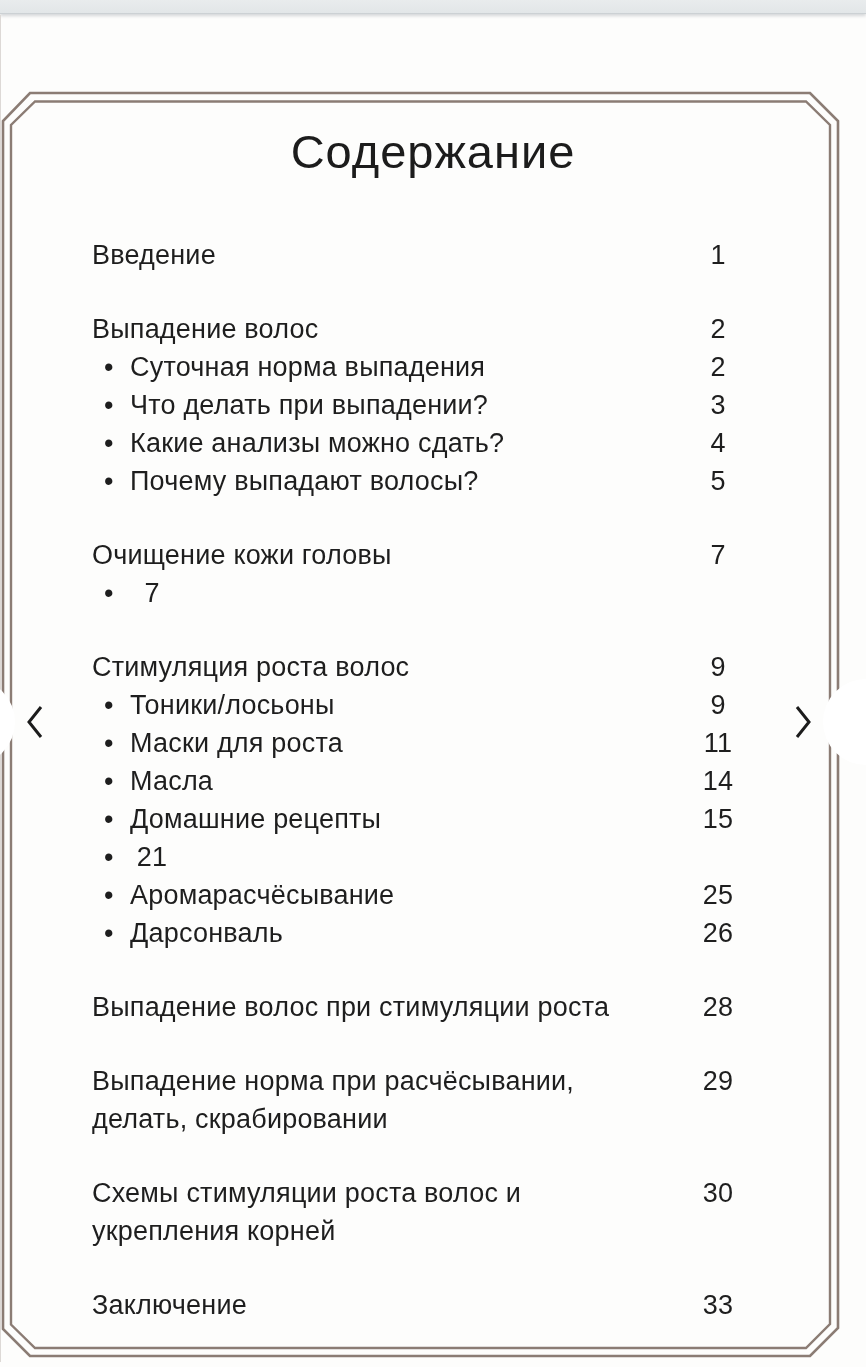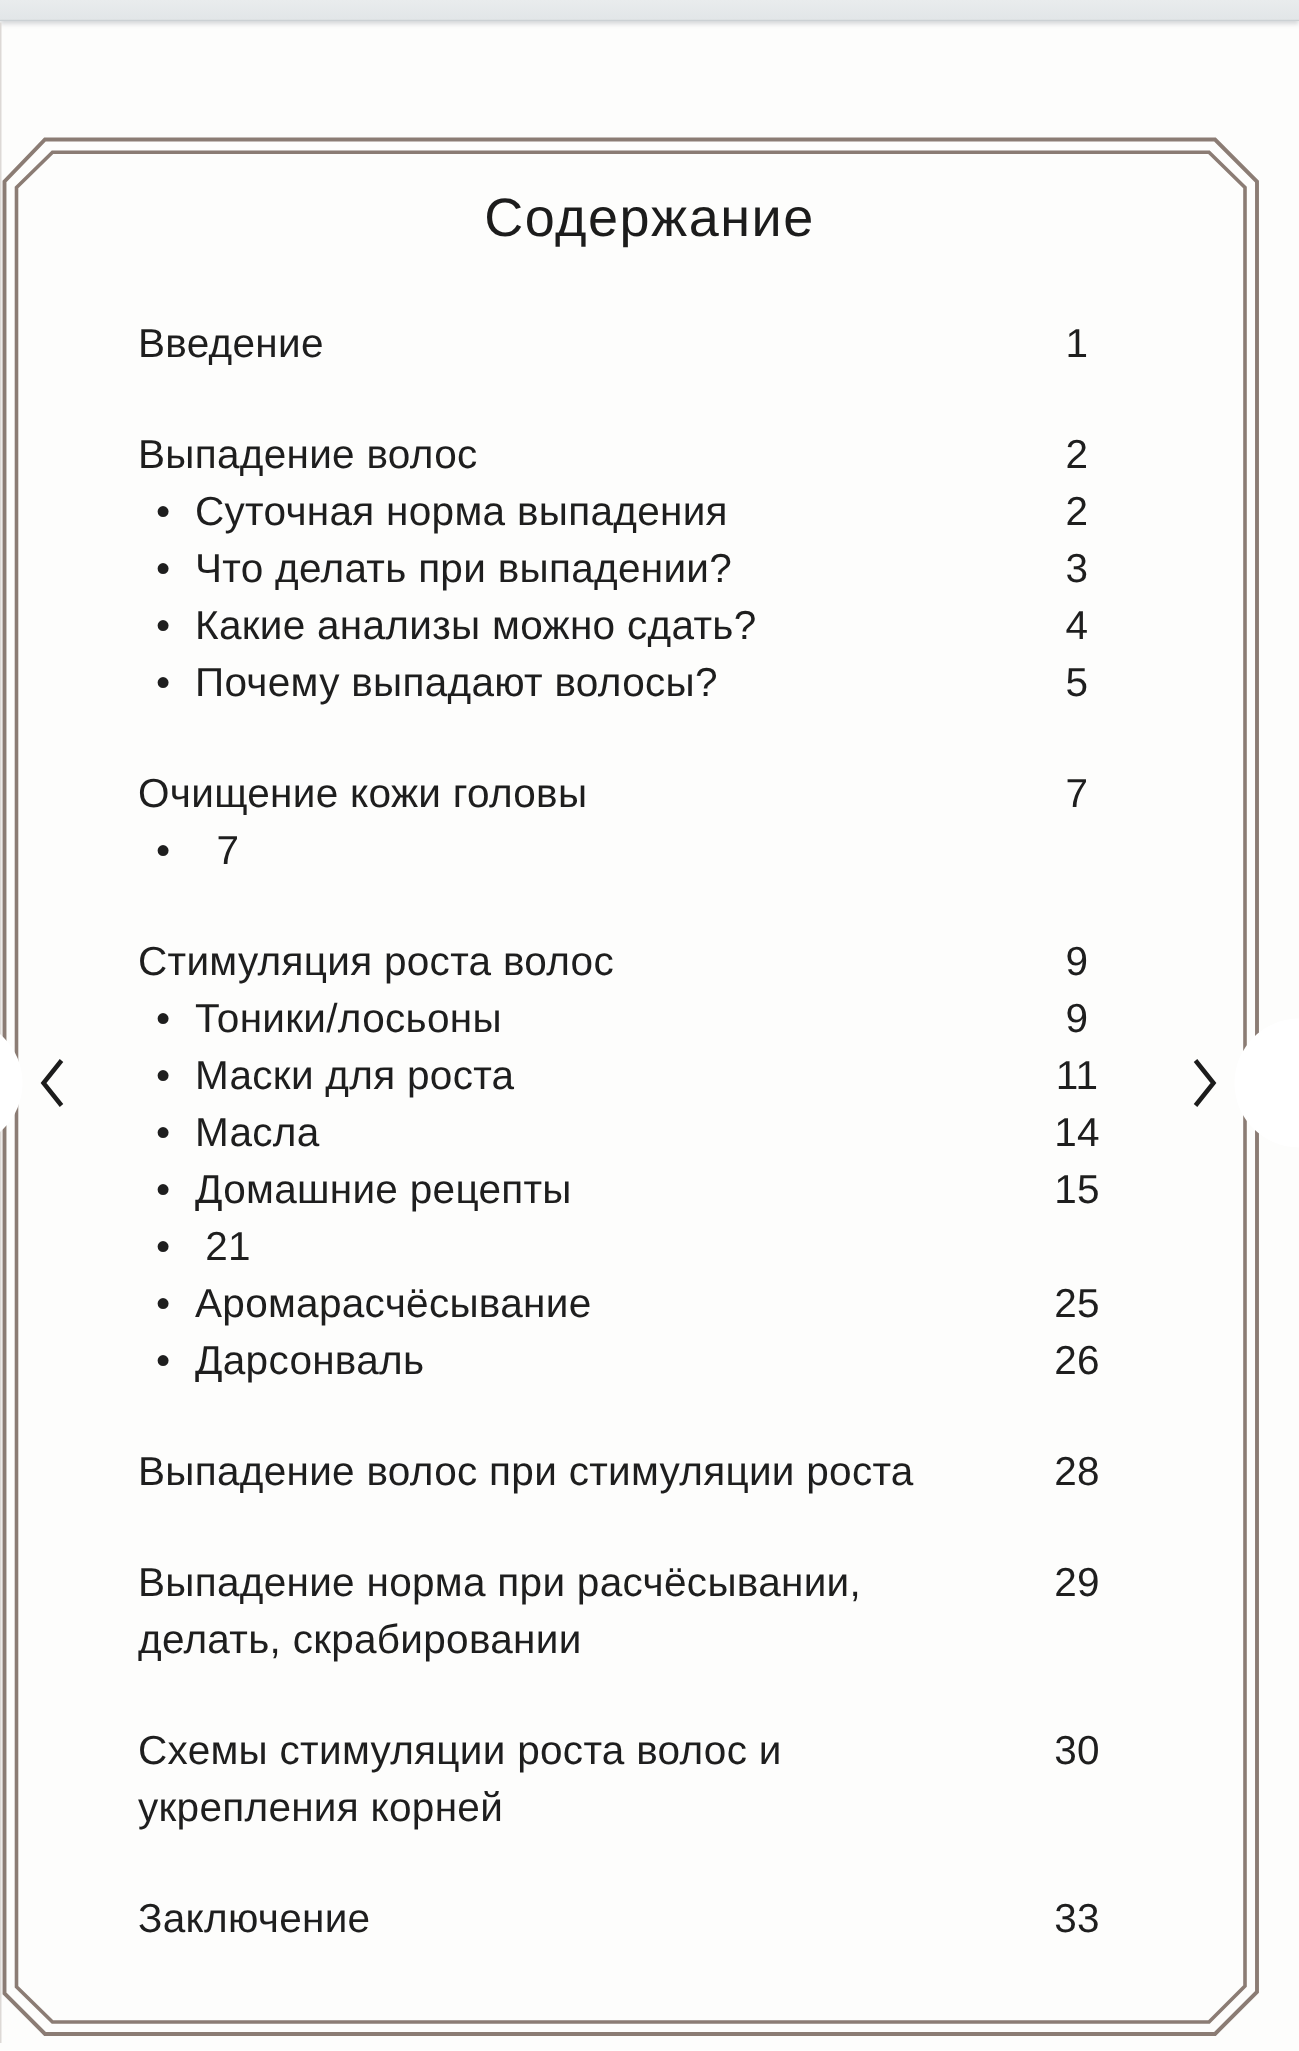--- a/index.html
+++ b/index.html
@@ -19,25 +19,25 @@
   }
   .left-edge-sliver {
     position:absolute; left:0; top:15px; bottom:5px; width:1px;
     background:#ddd9d6;
   }
   
   .frame-svg { position:absolute; left:0; top:0; }
   
   .page-title {
     position:absolute; left:0; top:124px; width:100%;
-    text-align:center; font-size:36px; letter-spacing:1px;
+    text-align:center; font-size:47px; letter-spacing:1px;
     color:#1c1c1c;
   }
   
-  .toc { position:absolute; left:92px; top:210px; width:648px; }
+  .toc { position:absolute; left:92px; top:236px; width:648px; }
   .toc-section { margin-bottom:36px; }
   .toc-section:last-child { margin-bottom:16px; }
   .toc-row { display:flex; align-items:flex-start; font-size:27px; letter-spacing:0.2px; }
   .toc-bullet { display:none; }
   .toc-row.sub .toc-bullet {
     display:block; width:38px; box-sizing:border-box; padding-left:12px;
     line-height:38px; font-size:27px;
   }
   .toc-lines { flex:1; min-width:0; }
   .toc-line { line-height:38px; white-space:nowrap; }

